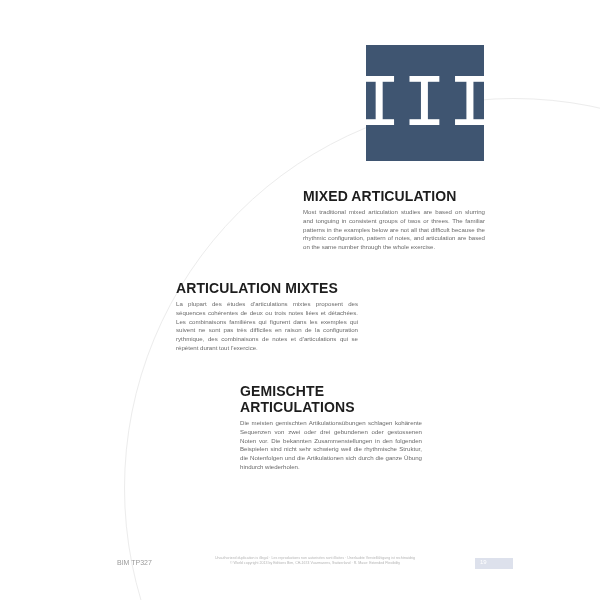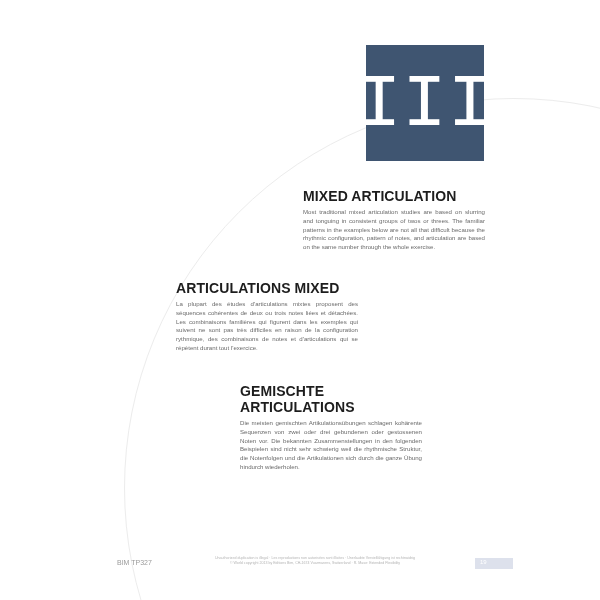--- a/index.html
+++ b/index.html
@@ -26,21 +26,21 @@
 <div class="chapter-box">
   <span class="chapter-numeral">III</span>
 </div>
 
 <div class="section sec-en">
   <h2>MIXED ARTICULATION</h2>
   <p>Most traditional mixed articulation studies are based on slurring and tonguing in consistent groups of twos or threes. The familiar patterns in the examples below are not all that difficult because the rhythmic configuration, pattern of notes, and articulation are based on the same number through the whole exercise.</p>
 </div>
 
 <div class="section sec-fr">
-  <h2>ARTICULATIONS MIXED</h2>
+  <h2>ARTICULATION MIXTES</h2>
   <p>La plupart des études d'articulations mixtes proposent des séquences cohérentes de deux ou trois notes liées et détachées. Les combinaisons familières qui figurent dans les exemples qui suivent ne sont pas très difficiles en raison de la configuration rythmique, des combinaisons de notes et d'articulations qui se répètent durant tout l'exercice.</p>
 </div>
 
 <div class="section sec-de">
   <h2>GEMISCHTE ARTICULATIONS</h2>
   <p>Die meisten gemischten Artikulationsübungen schlagen kohärente Sequenzen von zwei oder drei gebundenen oder gestossenen Noten vor. Die bekannten Zusammenstellungen in den folgenden Beispielen sind nicht sehr schwierig weil die rhythmische Struktur, die Notenfolgen und die Artikulationen sich durch die ganze Übung hindurch wiederholen.</p>
 </div>
 
 <div class="footer-code">BIM TP327</div>
 

